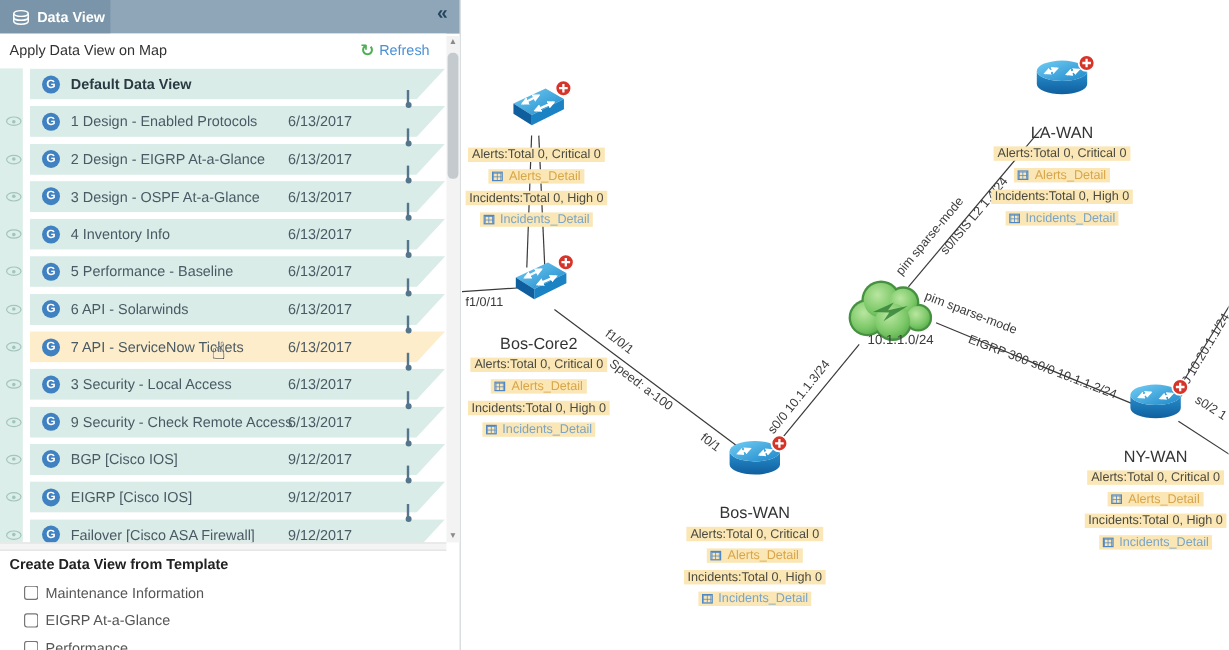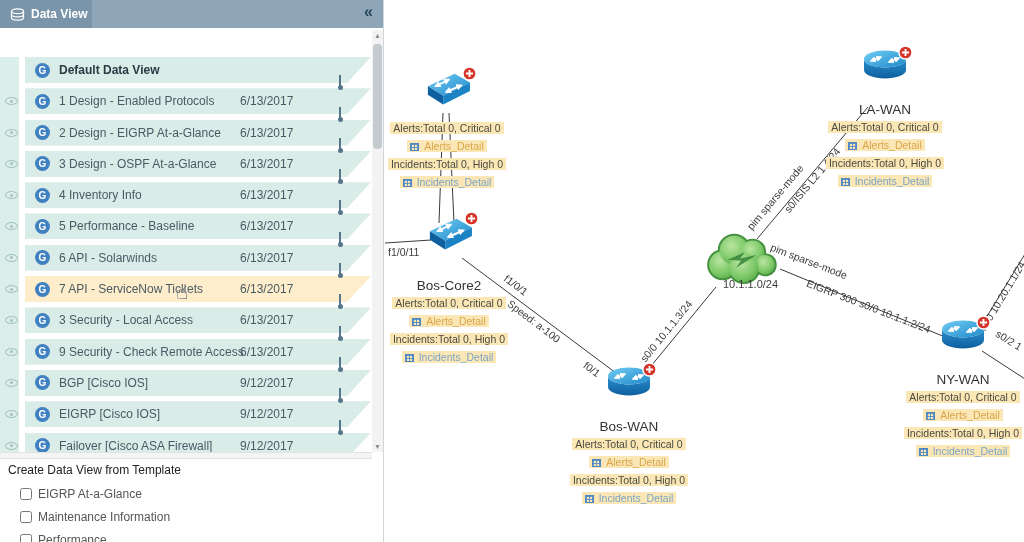--- a/index.html
+++ b/index.html
@@ -45,21 +45,21 @@
 
   .vscroll { position:absolute; right:0; top:30px; width:11px; height:422px; background:#f3f3f3; }
   .vscroll .arr { position:absolute; left:0; width:11px; font-size:7px; color:#8a8a8a; text-align:center; }
   .arr.up { top:2px; } .arr.dn { bottom:2px; }
   .thumb { position:absolute; left:1px; top:14px; width:9px; height:105px; background:#c4cacd; border-radius:4px; }
 
   .hsep { position:absolute; left:0; top:452px; width:372px; height:7px; background:#f4f4f4;
     border-top:1px solid #e2e2e2; border-bottom:1px solid #e2e2e2; }
 
   .create { position:absolute; left:8px; top:463px; }
-  .create-title { font-size:12px; font-weight:normal; color:#222; margin-bottom:10px; }
+  .create-title { font-size:12px; font-weight:bold; color:#222; margin-bottom:10px; }
   .ckrow { display:flex; align-items:center; gap:6px; margin:0 0 9px 12px; font-size:12px; color:#555; }
   .ckrow input { width:12px; height:12px; }
 
   .cursor-hand { position:absolute; left:176px; top:280px; font-size:20px; color:#1a1a1a;
     text-shadow:0 0 2px #fff,0 0 2px #fff; pointer-events:none; z-index:50;
     font-family:"DejaVu Sans",sans-serif; }
 
   
   .map { position:absolute; left:385px; top:0; width:639px; height:542px; overflow:hidden; background:#fff; }
   .links { position:absolute; left:0; top:0; }
@@ -157,20 +157,27 @@
     <div class="hdr">
       <div class="hdr-tab">
         <svg width="15" height="13">
             <use href="#sym-layers"></use>
           </svg>
         <span>Data View</span>
       </div>
       <span class="collapse">«</span>
     </div>
 
+    <div class="applybar">
+      <span class="apply-label">Apply Data View on Map</span>
+      <span class="refresh">
+        <span class="ricon">↻</span>
+        <span>Refresh</span>
+      </span>
+    </div>
 
     <div class="gutter"></div>
 
     <div class="list">
 
       <div class="rowwrap default">
         <div class="rowbg"></div>
         <div class="rowcontent">
           <span class="gbadge">G</span>
           <span class="rlabel">Default Data View</span>
@@ -315,25 +322,25 @@
       <div class="thumb"></div>
       <div class="arr dn">▼</div>
     </div>
 
     <div class="hsep"></div>
 
     <div class="create">
       <div class="create-title">Create Data View from Template</div>
       <label class="ckrow">
         <input type="checkbox" style="">
-        <span>EIGRP At-a-Glance</span>
+        <span>Maintenance Information</span>
       </label>
       <label class="ckrow">
         <input type="checkbox" style="">
-        <span>Maintenance Information</span>
+        <span>EIGRP At-a-Glance</span>
       </label>
       <label class="ckrow">
         <input type="checkbox" style="">
         <span>Performance</span>
       </label>
     </div>
 
     <div class="cursor-hand">☝</div>
   </div>
 

